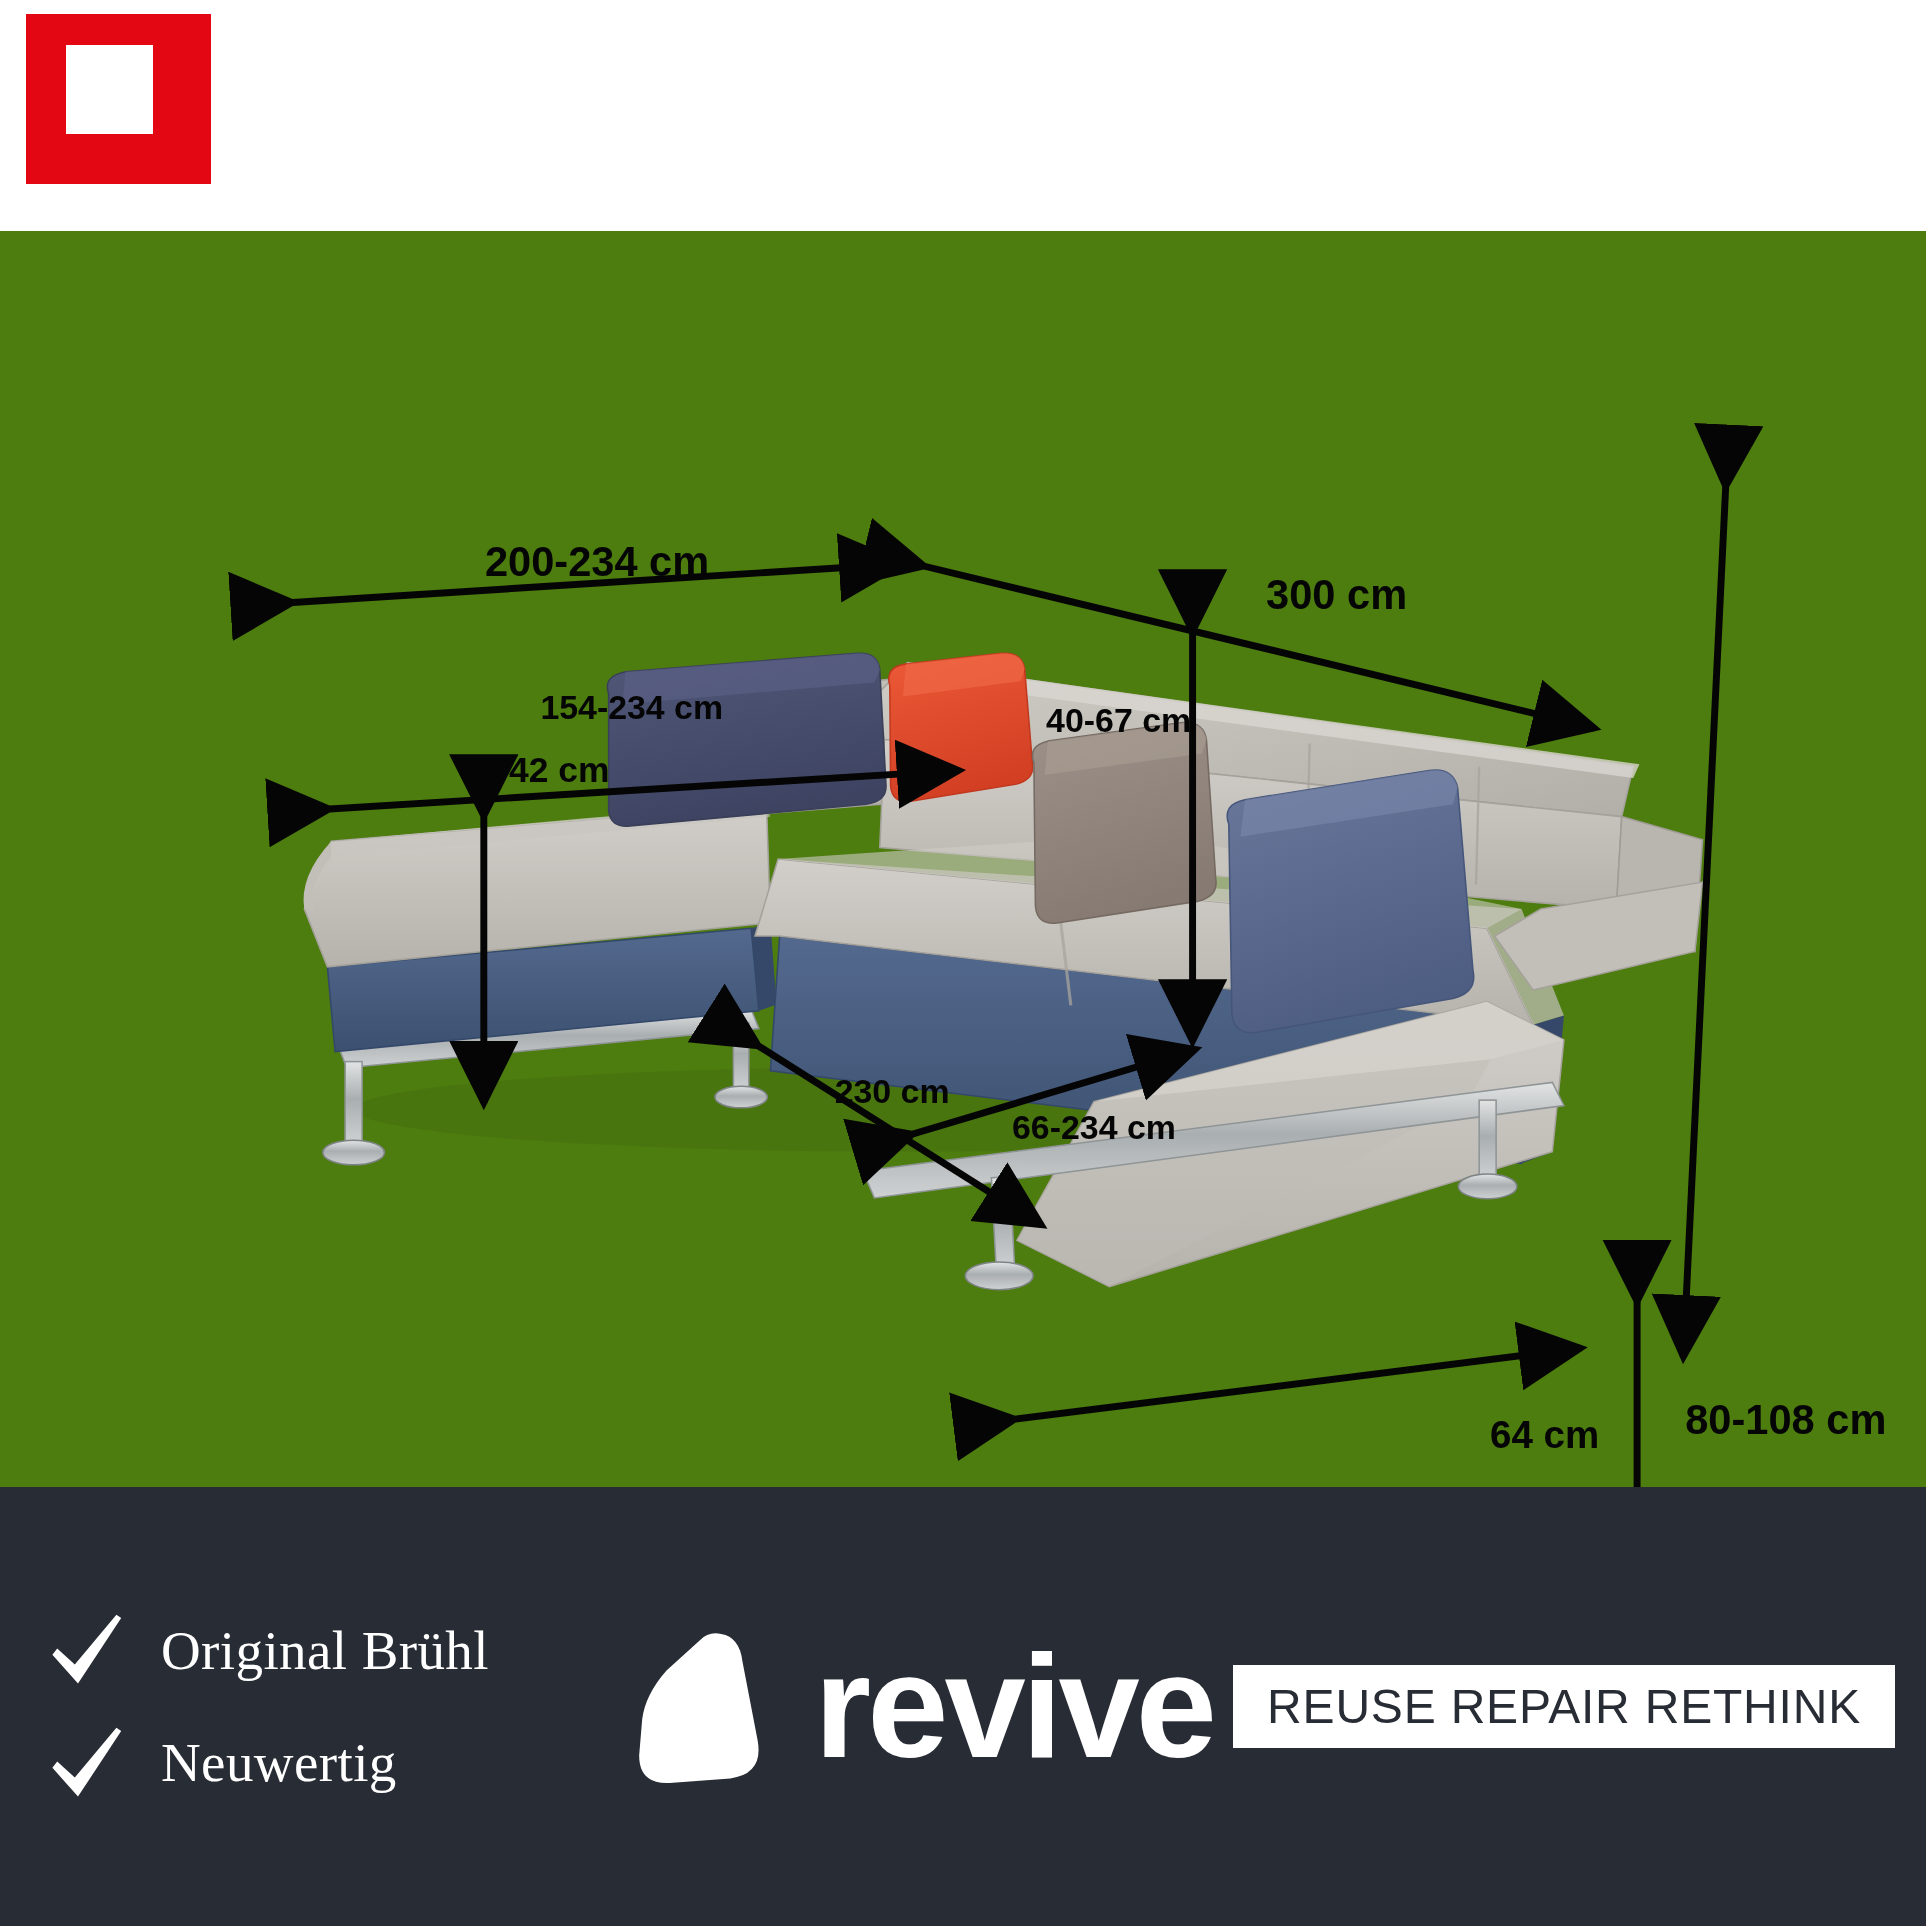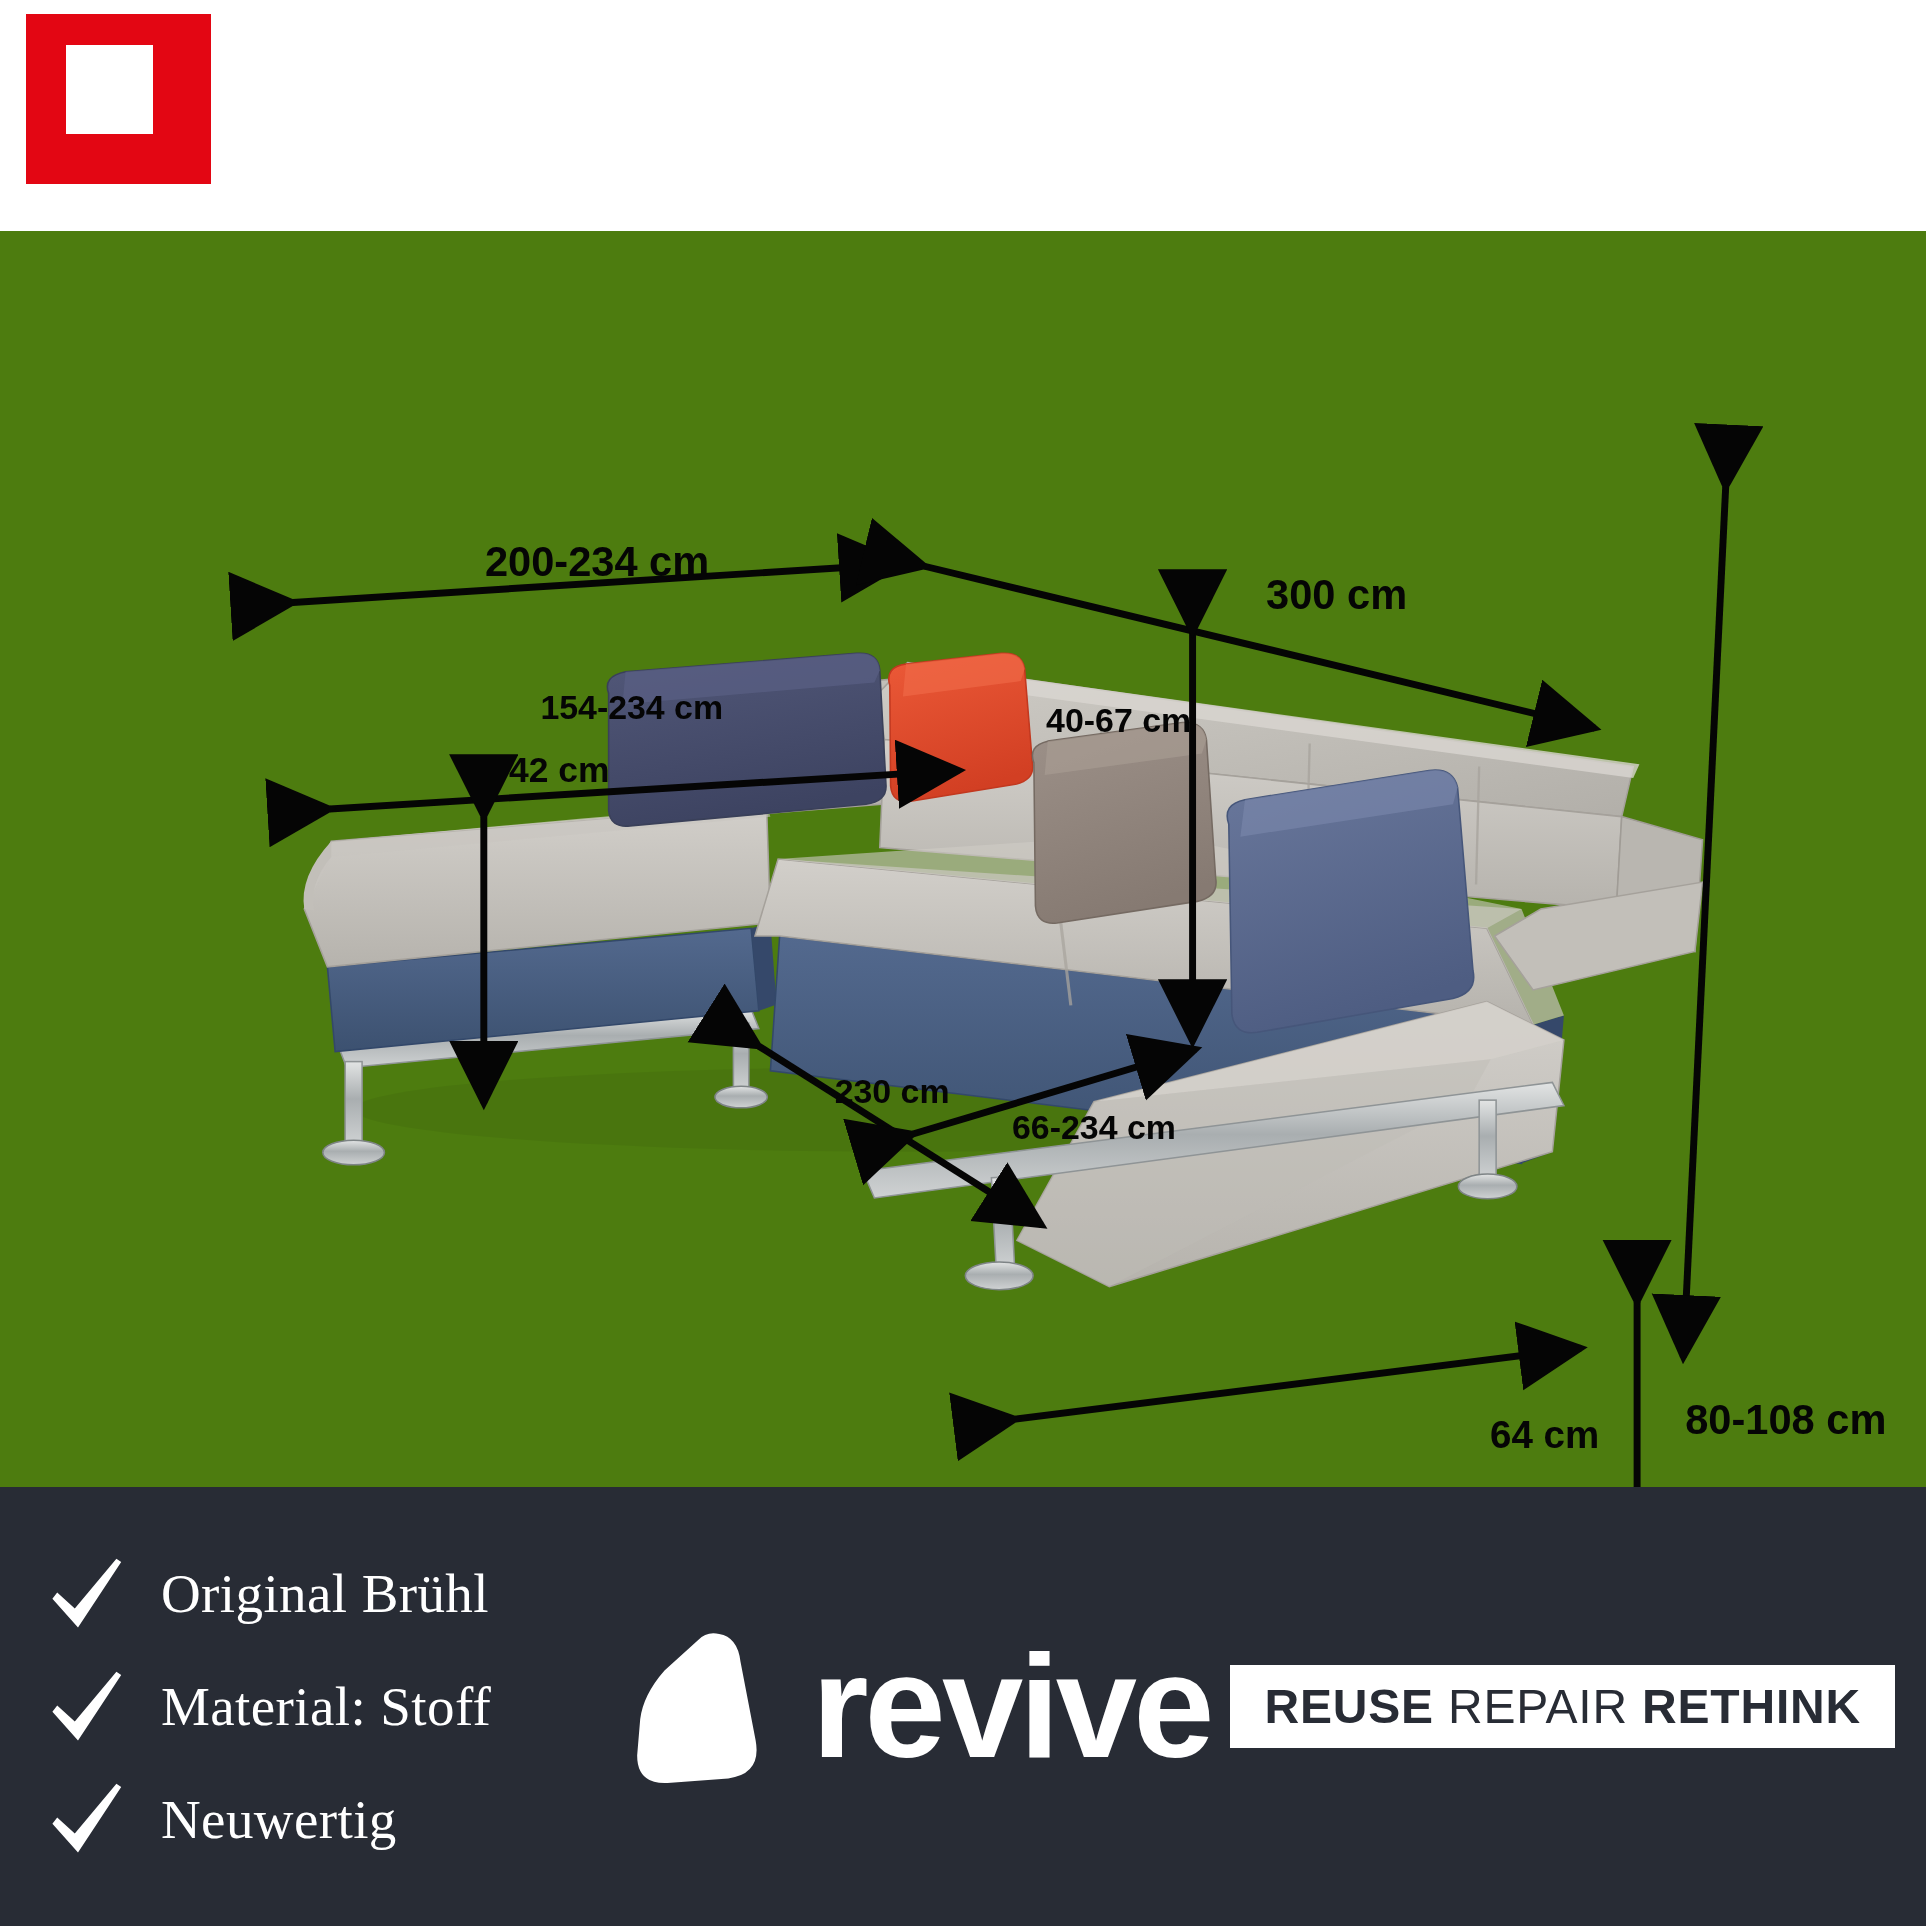--- a/index.html
+++ b/index.html
@@ -105,21 +105,21 @@
     display:block;
   }
   #revive-tagline-text {
     font-family:"Liberation Sans", sans-serif;
     font-size:48px;
     color:#282c35;
     letter-spacing:0.8px;
     white-space:nowrap;
     display:block;
   }
-  #revive-tagline-text b { font-weight:700; }
+  #revive-tagline-text b { font-weight:400; }
 </style>
 </head>
 <body>
 
 <div id="brand-header">
   <div id="brand-logo">
     <span id="brand-square">
       <span id="brand-square-inner"></span>
     </span>
   </div>
@@ -293,26 +293,20 @@
 
   <div id="feature-list">
 
     <div class="feature-row">
       <svg class="check-icon" viewBox="0 0 100 100">
         <path d="M8 56 L14 48 L36 68 L88 6 L94 10 L40 92 Z" fill="#ffffff"></path>
       </svg>
       <span class="feature-text">Original Brühl</span>
     </div>
 
-    <div class="feature-row">
-      <svg class="check-icon" viewBox="0 0 100 100">
-        <path d="M8 56 L14 48 L36 68 L88 6 L94 10 L40 92 Z" fill="#ffffff"></path>
-      </svg>
-      <span class="feature-text">Material: Stoff</span>
-    </div>
 
     <div class="feature-row">
       <svg class="check-icon" viewBox="0 0 100 100">
         <path d="M8 56 L14 48 L36 68 L88 6 L94 10 L40 92 Z" fill="#ffffff"></path>
       </svg>
       <span class="feature-text">Neuwertig</span>
     </div>
 
   </div>
 

